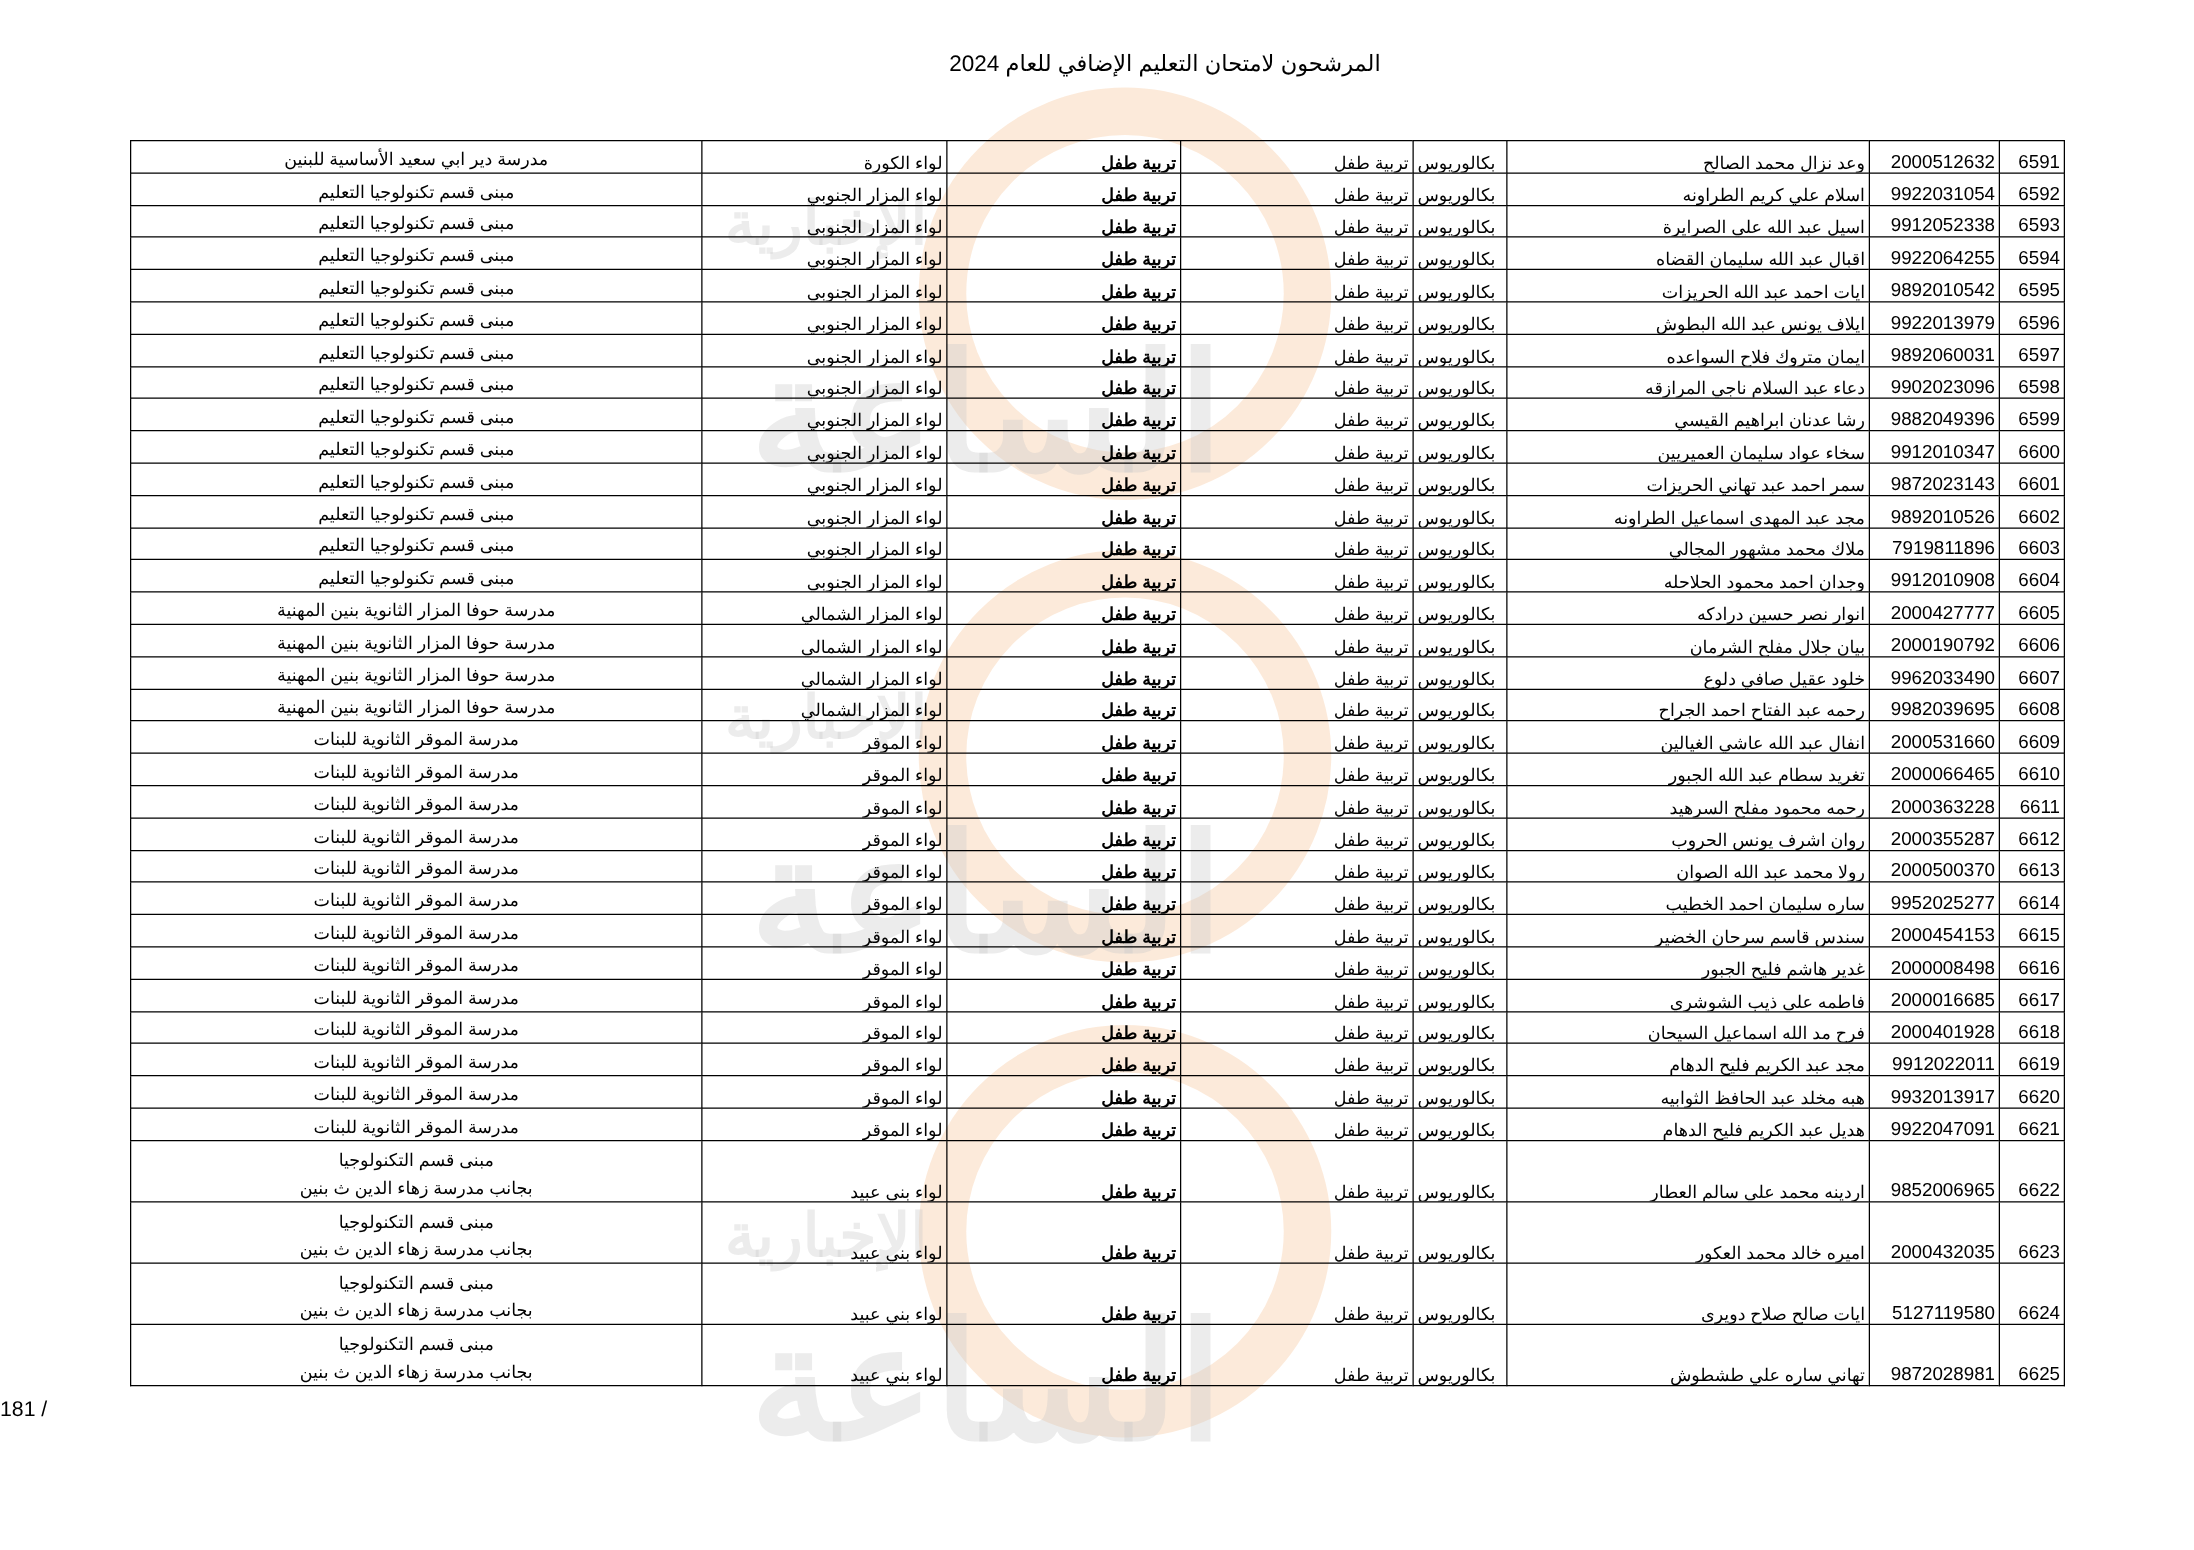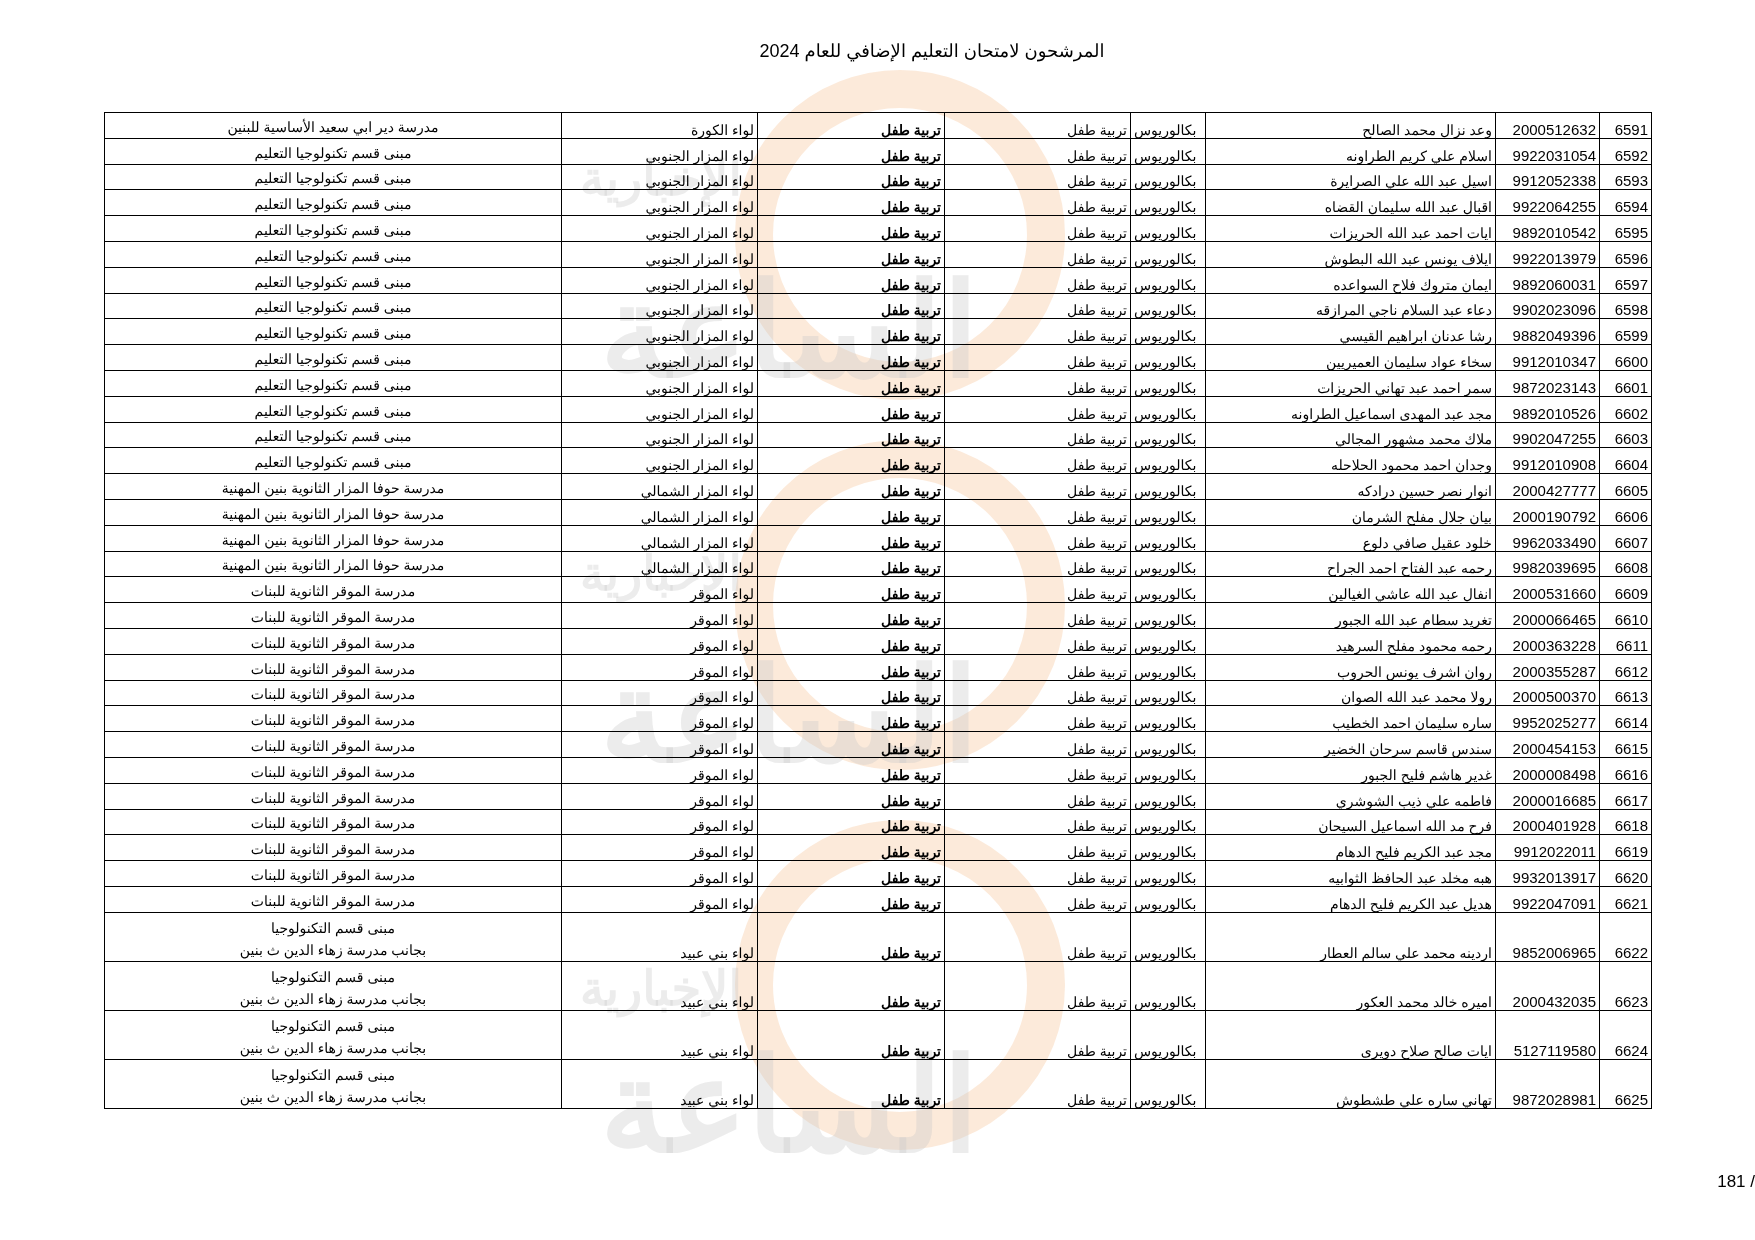--- a/index.html
+++ b/index.html
@@ -12,21 +12,21 @@
   table.roster td { border:1px solid #000; padding:0 3px; height:24.8px; vertical-align:bottom; white-space:nowrap; overflow:hidden; background:transparent; }
   table.roster tr.tall td { height:48px; }
   td.num { font-family:"Liberation Sans", sans-serif; font-size:15px; text-align:right; }
   td.id { font-size:15px; text-align:right; }
   td.name { text-align:right;margin-top:40px; }
   td.deg { text-align:left; }
   td.spec1 { text-align:right; }
   td.spec2 { text-align:right; font-weight:bold; }
   td.dist { text-align:right; }
   td.school { text-align:center; white-space:normal; line-height:22px; }
-  .footer { position:absolute; top:1172px; left:0; width:1755px; text-align:right; font-size:17px; }
+  .footer { position:absolute; top:1118px; left:0; width:1755px; text-align:left; font-size:17px; }
 </style>
 </head>
 <body>
 
 <div class="watermark">
   <div class="watermark wm-clock" style="left:735px;top:70px;width:330px;height:330px;"></div>
   <div class="watermark wm-clock" style="left:735px;top:440px;width:330px;height:330px;"></div>
   <div class="watermark wm-clock" style="left:735px;top:820px;width:330px;height:330px;"></div>
   <span class="wm-text" style="left:580px;top:150px;font-size:48px;">الإخبارية</span>
   <span class="wm-text" style="left:580px;top:545px;font-size:48px;">الإخبارية</span>
@@ -165,21 +165,21 @@
         <td class="id">9892010526</td>
         <td class="name">مجد عبد المهدى اسماعيل الطراونه</td>
         <td class="deg">بكالوريوس</td>
         <td class="spec1">تربية طفل</td>
         <td class="spec2">تربية طفل</td>
         <td class="dist">لواء المزار الجنوبي</td>
         <td class="school">مبنى قسم تكنولوجيا  التعليم</td>
       </tr>
       <tr>
         <td class="num">6603</td>
-        <td class="id">9902047255</td>
+        <td class="id">7919811896</td>
         <td class="name">ملاك محمد مشهور المجالي</td>
         <td class="deg">بكالوريوس</td>
         <td class="spec1">تربية طفل</td>
         <td class="spec2">تربية طفل</td>
         <td class="dist">لواء المزار الجنوبي</td>
         <td class="school">مبنى قسم تكنولوجيا  التعليم</td>
       </tr>
       <tr>
         <td class="num">6604</td>
         <td class="id">9912010908</td>

